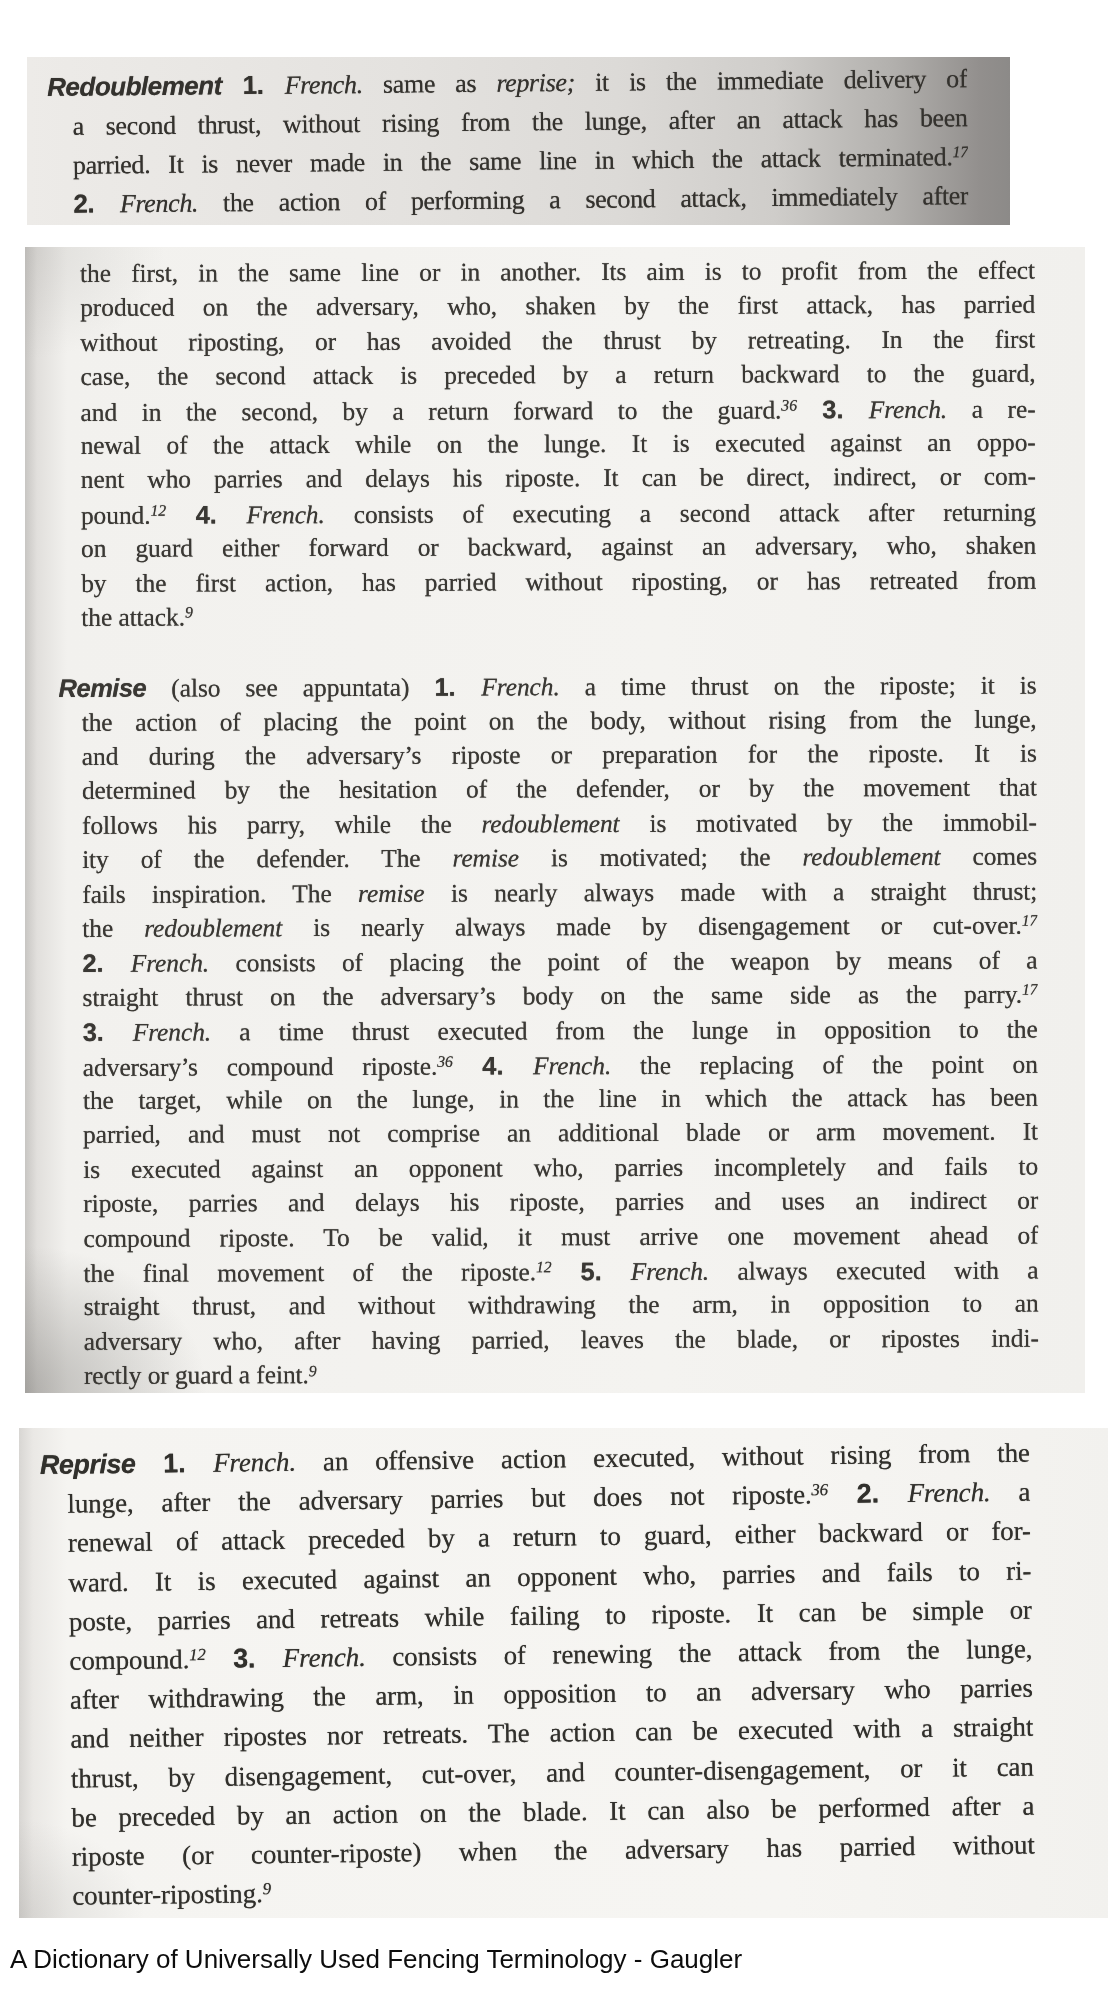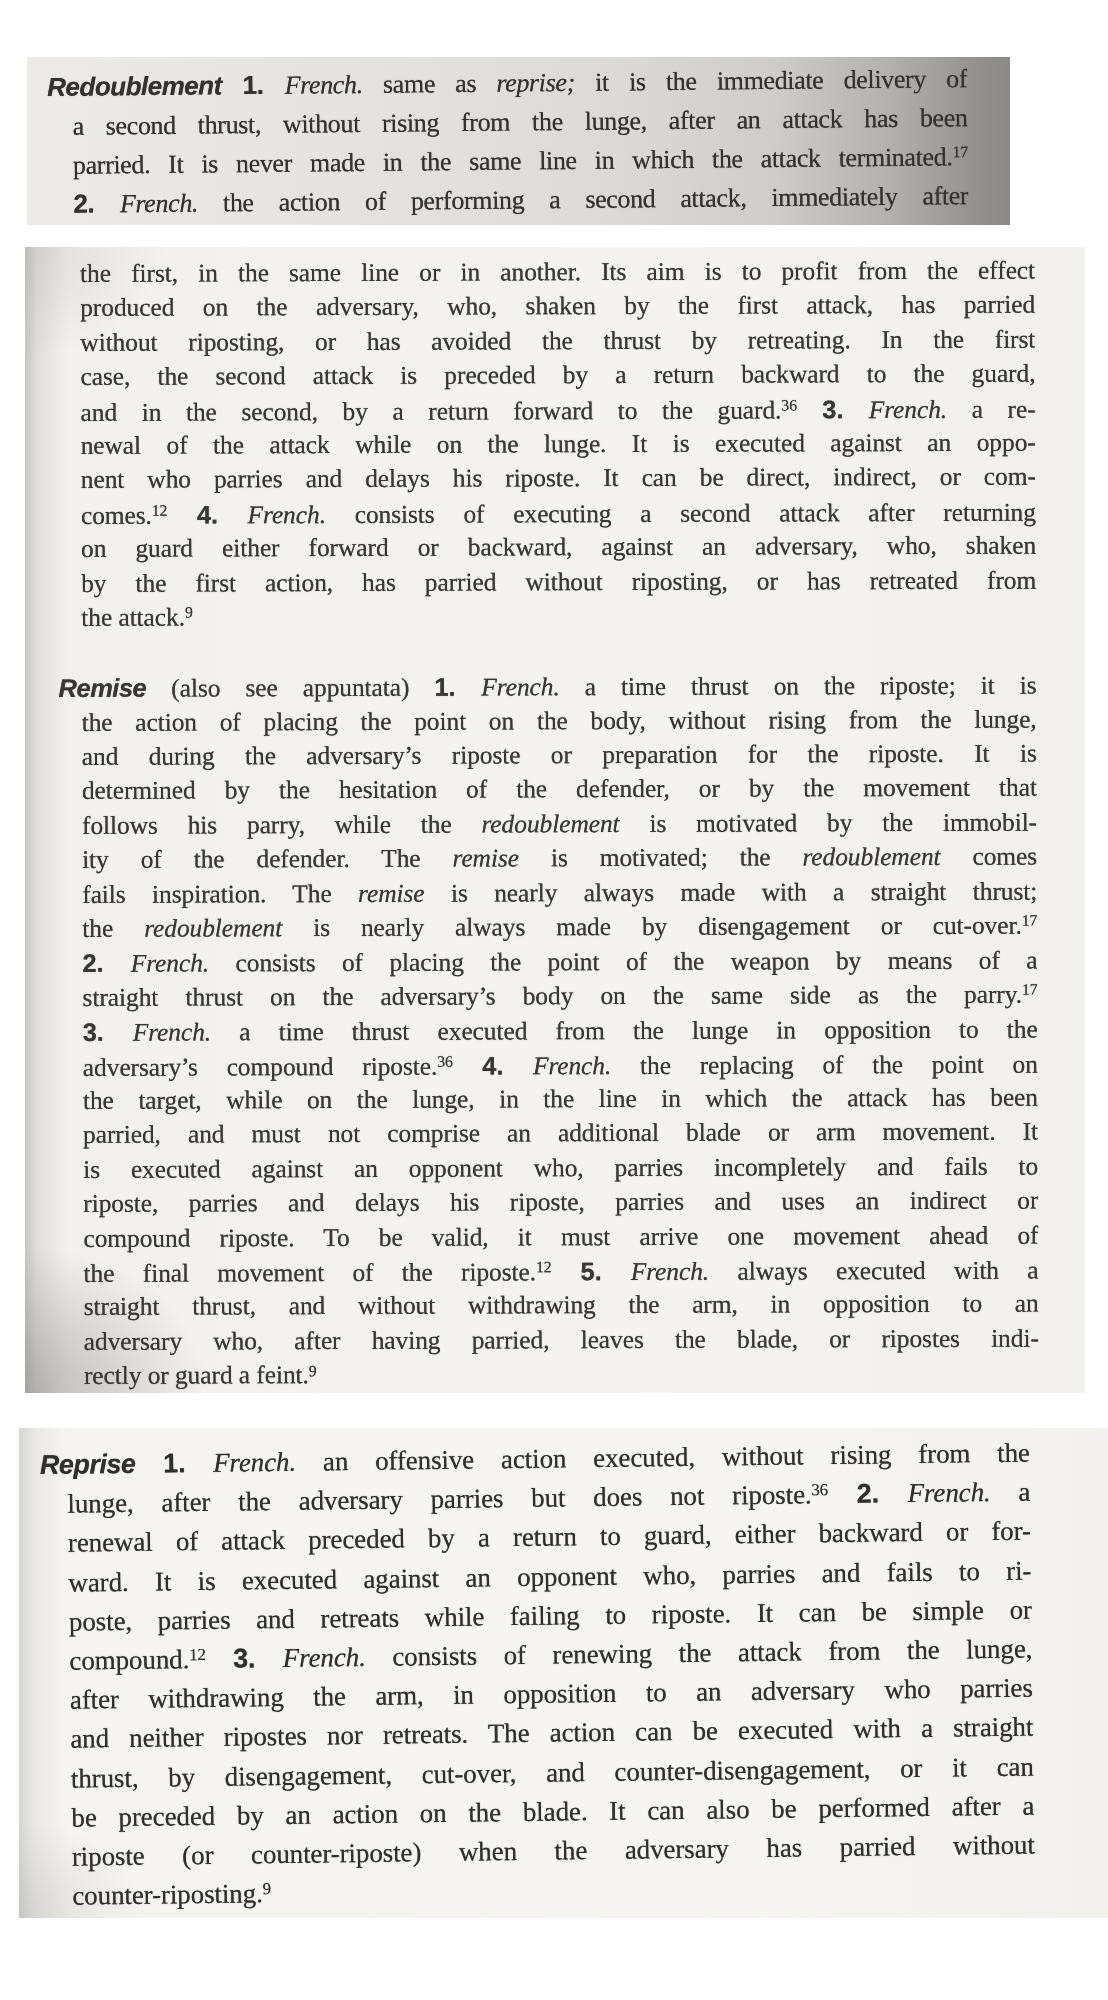--- a/index.html
+++ b/index.html
@@ -72,21 +72,21 @@
     white-space: normal;
   }
   .line.first { padding-left: 0 !important; }
   .line.end { text-align-last: left; }
 
   
   .hw { font-family: "Liberation Sans", sans-serif; font-weight: 700; font-style: italic; letter-spacing: -0.5px; }
   .num { font-family: "Liberation Sans", sans-serif; font-weight: 700; }
   .it { font-style: italic; }
   .pl { }
-  sup.sup { font-size: 0.62em; line-height: 0; vertical-align: baseline; position: relative; top: -0.48em; }
+  sup.sup { font-size: 0.62em; line-height: 0; vertical-align: baseline; position: relative; top: -0.48em; font-style: italic; }
 
   .caption {
     position: absolute;
     left: 10px; top: 1943px;
     font-family: "Liberation Sans", sans-serif;
     font-size: 26px; line-height: 32px;
     color: #0d0d0d;
   }
 </style>
 </head>
@@ -105,21 +105,21 @@
 
   <section class="scan" id="scan2">
     <div class="txt" id="txt2">
         <div class="line"><span class="pl">the first, in the same line or in another. Its aim is to profit from the effect</span></div>
         <div class="line"><span class="pl">produced on the adversary, who, shaken by the first attack, has parried</span></div>
         <div class="line"><span class="pl">without riposting, or has avoided the thrust by retreating. In the first</span></div>
         <div class="line"><span class="pl">case, the second attack is preceded by a return backward to the guard,</span></div>
         <div class="line"><span class="pl">and in the second, by a return forward to the guard.</span><sup class="sup">36</sup><span class="num"> 3. </span><span class="it">French.</span><span class="pl"> a re-</span></div>
         <div class="line"><span class="pl">newal of the attack while on the lunge. It is executed against an oppo-</span></div>
         <div class="line"><span class="pl">nent who parries and delays his riposte. It can be direct, indirect, or com-</span></div>
-        <div class="line"><span class="pl">comes.</span><sup class="sup">12</sup><span class="num"> 4. </span><span class="it">French.</span><span class="pl"> consists of executing a second attack after returning</span></div>
+        <div class="line"><span class="pl">pound.</span><sup class="sup">12</sup><span class="num"> 4. </span><span class="it">French.</span><span class="pl"> consists of executing a second attack after returning</span></div>
         <div class="line"><span class="pl">on guard either forward or backward, against an adversary, who, shaken</span></div>
         <div class="line"><span class="pl">by the first action, has parried without riposting, or has retreated from</span></div>
         <div class="line end"><span class="pl">the attack.</span><sup class="sup">9</sup></div>
         <div class="line first gap"><span class="hw">Remise</span><span class="pl"> (also see appuntata) </span><span class="num">1. </span><span class="it">French.</span><span class="pl"> a time thrust on the riposte; it is</span></div>
         <div class="line"><span class="pl">the action of placing the point on the body, without rising from the lunge,</span></div>
         <div class="line"><span class="pl">and during the adversary’s riposte or preparation for the riposte. It is</span></div>
         <div class="line"><span class="pl">determined by the hesitation of the defender, or by the movement that</span></div>
         <div class="line"><span class="pl">follows his parry, while the </span><span class="it">redoublement</span><span class="pl"> is motivated by the immobil-</span></div>
         <div class="line"><span class="pl">ity of the defender. The </span><span class="it">remise</span><span class="pl"> is motivated; the </span><span class="it">redoublement</span><span class="pl"> comes</span></div>
         <div class="line"><span class="pl">fails inspiration. The </span><span class="it">remise</span><span class="pl"> is nearly always made with a straight thrust;</span></div>
@@ -150,14 +150,15 @@
         <div class="line"><span class="pl">compound.</span><sup class="sup">12</sup><span class="num"> 3. </span><span class="it">French.</span><span class="pl"> consists of renewing the attack from the lunge,</span></div>
         <div class="line"><span class="pl">after withdrawing the arm, in opposition to an adversary who parries</span></div>
         <div class="line"><span class="pl">and neither ripostes nor retreats. The action can be executed with a straight</span></div>
         <div class="line"><span class="pl">thrust, by disengagement, cut-over, and counter-disengagement, or it can</span></div>
         <div class="line"><span class="pl">be preceded by an action on the blade. It can also be performed after a</span></div>
         <div class="line"><span class="pl">riposte (or counter-riposte) when the adversary has parried without</span></div>
         <div class="line end"><span class="pl">counter-riposting.</span><sup class="sup">9</sup></div>
       </div>
   </section>
 
+  <div class="caption">A Dictionary of Universally Used Fencing Terminology - Gaugler</div>
 
 </div>
 
 </body></html>

